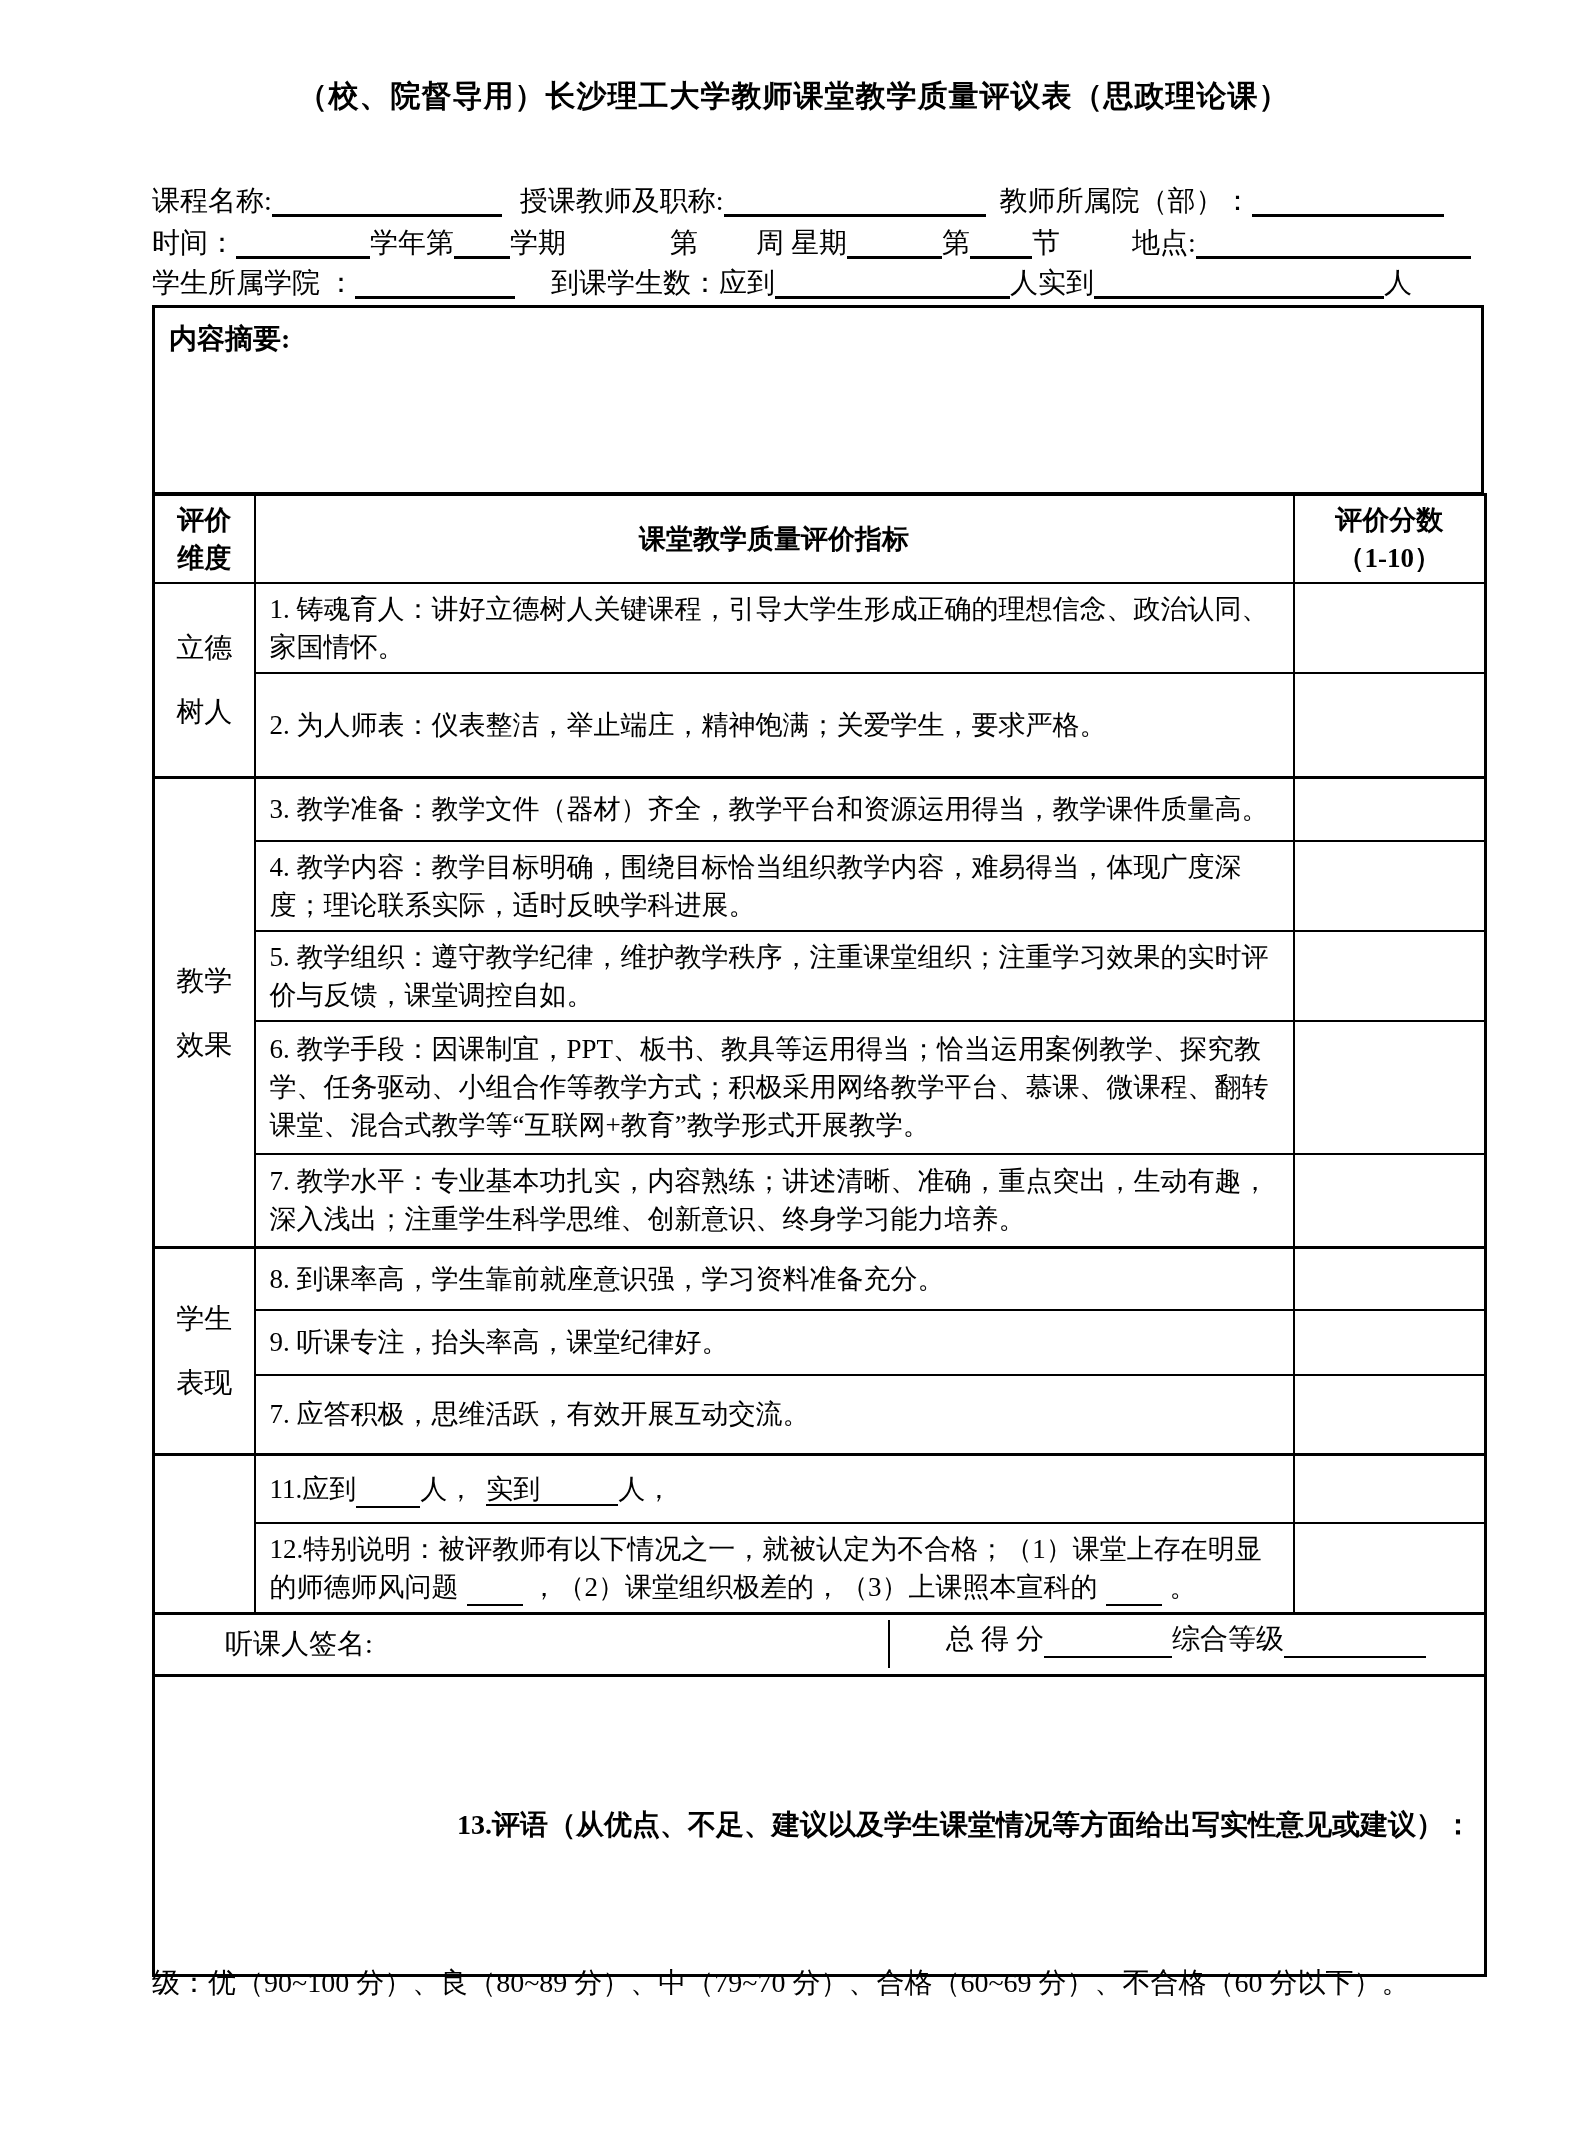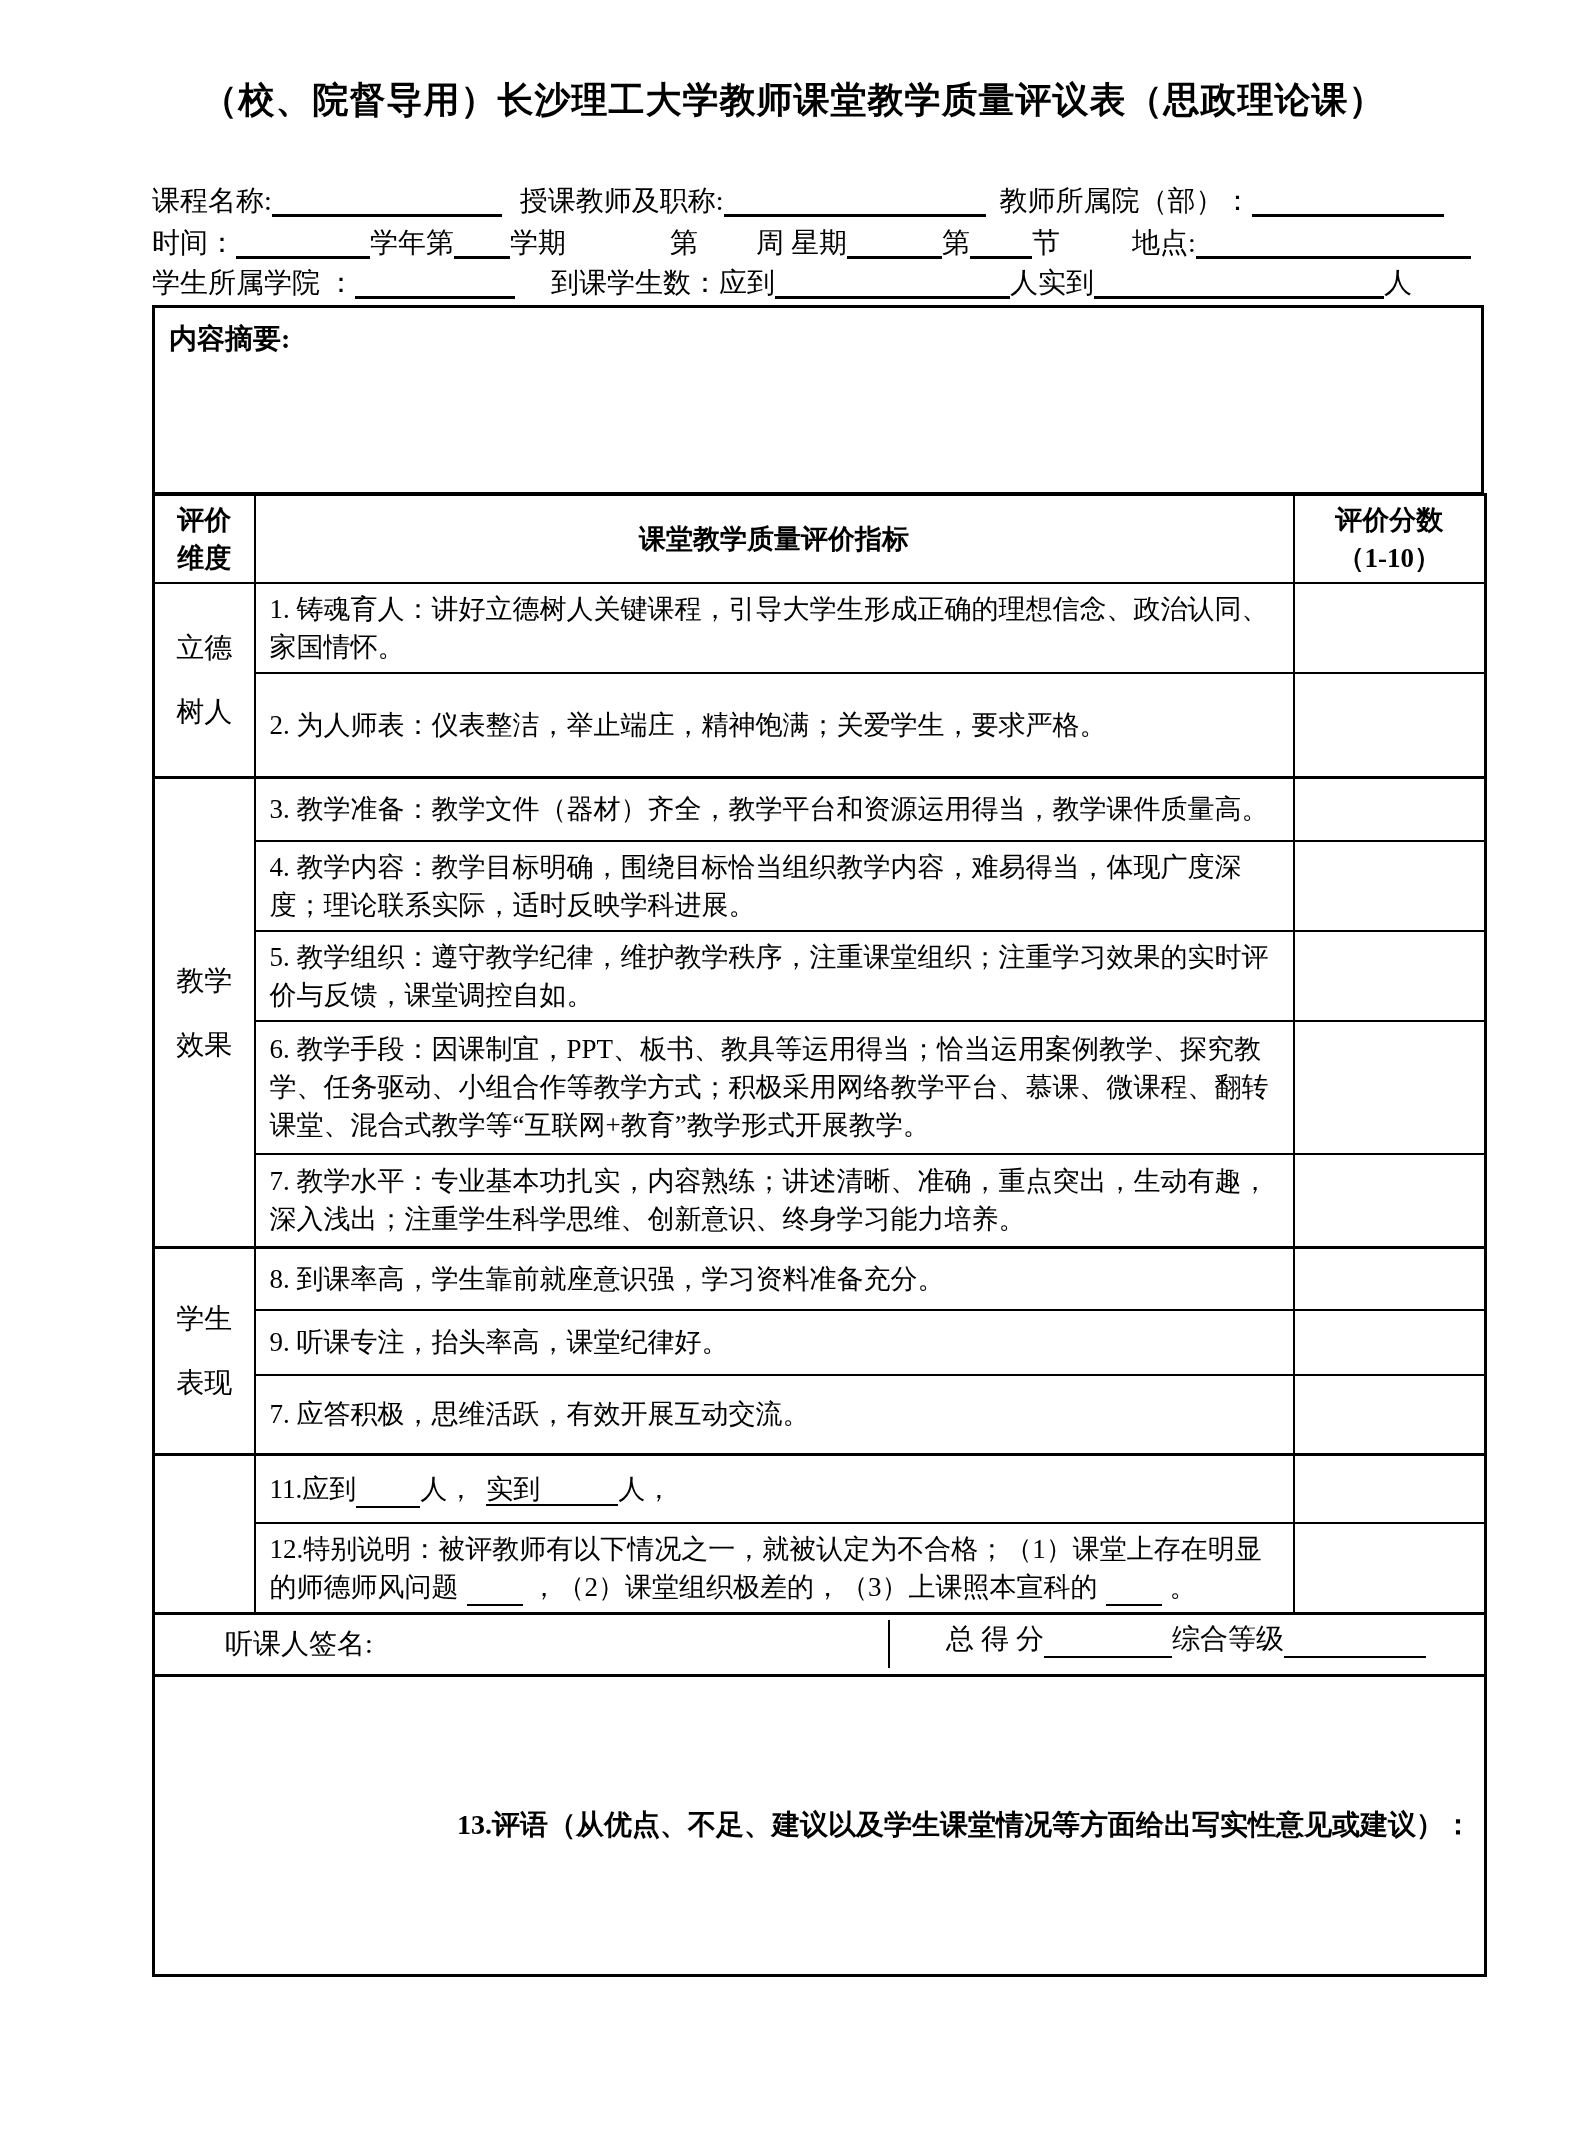--- a/index.html
+++ b/index.html
@@ -3,21 +3,21 @@
 <meta charset="utf-8">
 <style>
   html,body{margin:0;padding:0;}
   body{
     width:1587px;height:2132px;position:relative;background:#ffffff;color:#000000;
     font-family:"Liberation Serif","DejaVu Serif",serif;
     overflow:hidden;
   }
   .title{
     position:absolute;top:76px;left:0;width:1587px;margin:0;
-    text-align:center;font-size:36px;font-weight:bold;letter-spacing:1px;
+    text-align:center;font-size:30px;font-weight:bold;letter-spacing:1px;
   }
   .info-line{
     position:absolute;left:152px;width:1400px;font-size:28px;line-height:32px;white-space:nowrap;
   }
   .line1{top:184px;}
   .line2{top:226px;}
   .line3{top:266px;}
   .bl{
     display:inline-block;height:30px;border-bottom:3px solid #000;vertical-align:bottom;
   }
@@ -193,13 +193,14 @@
 
   <tr class="thick" style="height:300px">
     <td class="comment-cell" colspan="3">
       <div class="comment-label">13.评语（从优点、不足、建议以及学生课堂情况等方面给出写实性意见或建议）：</div>
     </td>
   </tr>
 </tbody>
   </table>
 
 <div class="notes">
+  <div>级：优（90~100 分）、良（80~89 分）、中（79~70 分）、合格（60~69 分）、不合格（60 分以下）。</div>
 </div>
 
 </body></html>

